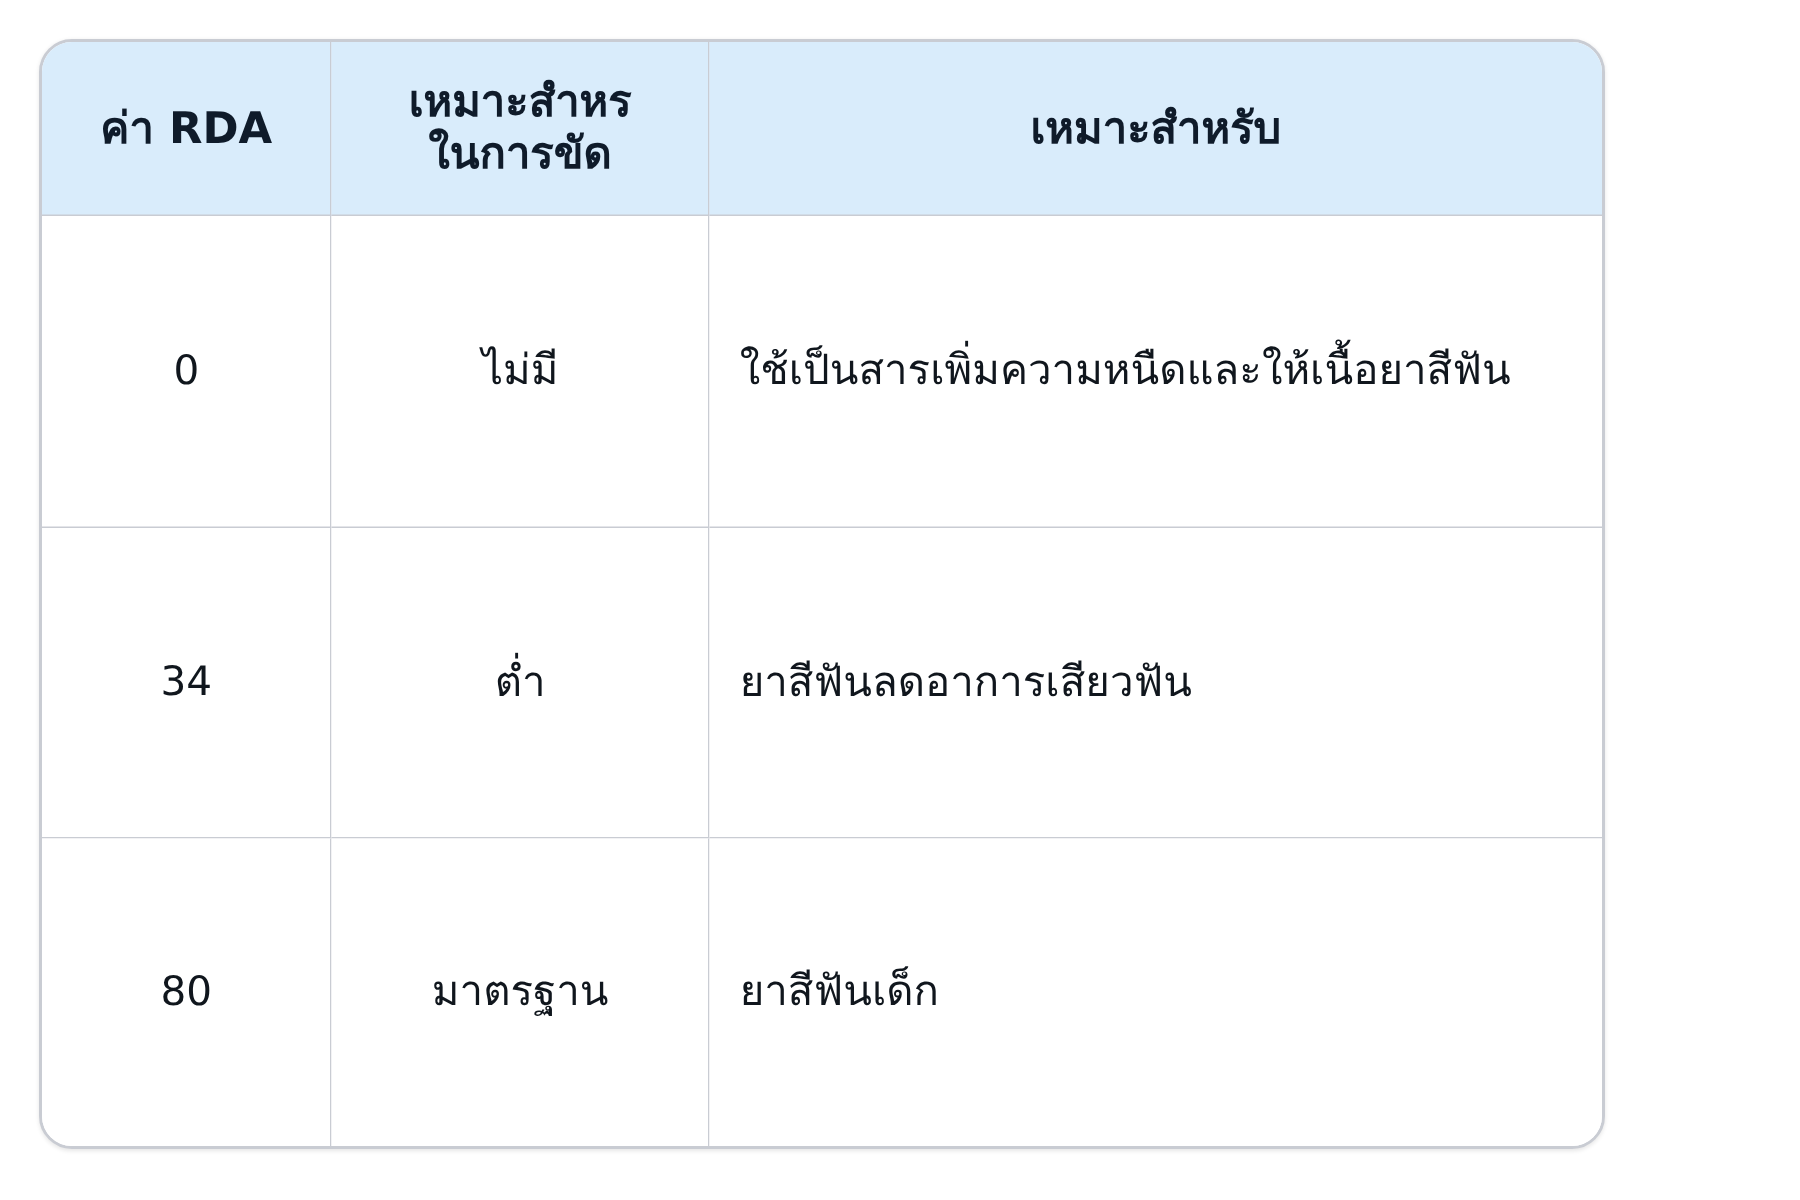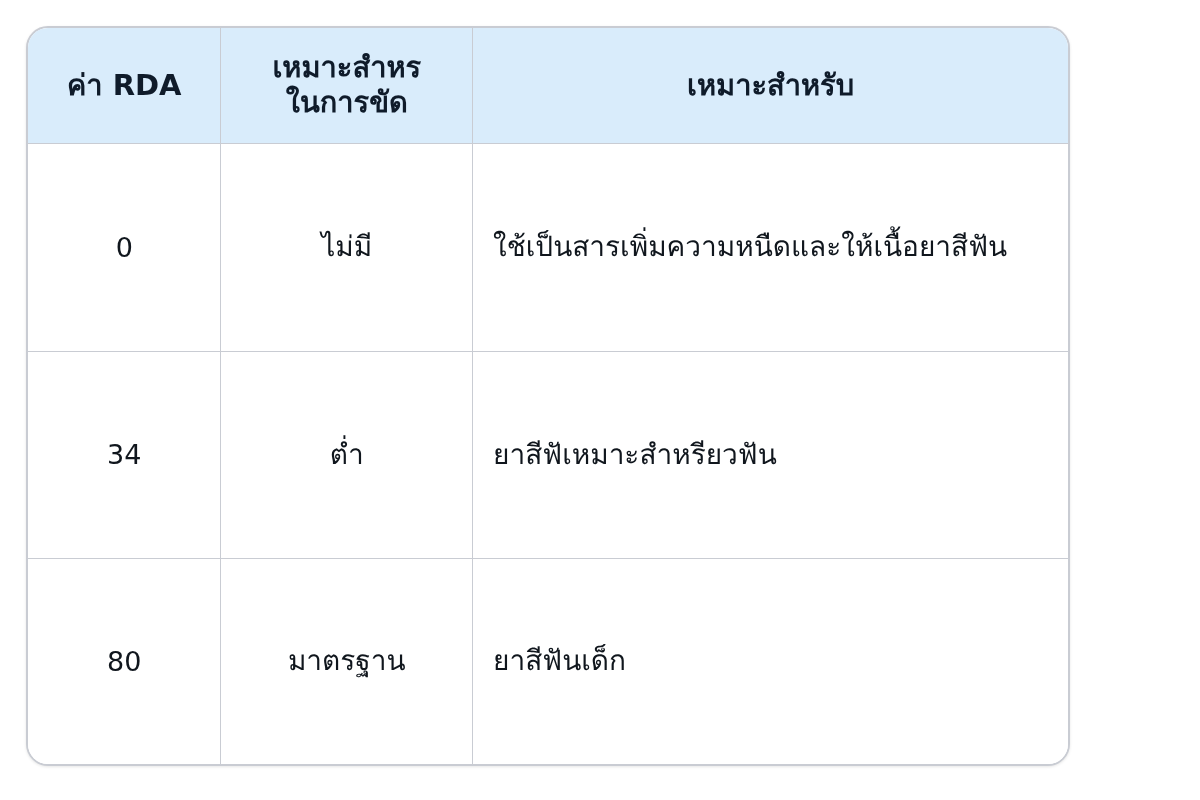--- a/index.html
+++ b/index.html
@@ -100,21 +100,21 @@
     </thead>
     <tbody>
       <tr>
         <td class="cell-rda">0</td>
         <td class="cell-abrasion">ไม่มี</td>
         <td class="cell-suitable">ใช้เป็นสารเพิ่มความหนืดและให้เนื้อยาสีฟัน</td>
       </tr>
       <tr>
         <td class="cell-rda">34</td>
         <td class="cell-abrasion">ต่ำ</td>
-        <td class="cell-suitable">ยาสีฟัเหมาะสำหรียวฟัน</td>
+        <td class="cell-suitable">ยาสีฟันลดอาการเสียวฟัน</td>
       </tr>
       <tr>
         <td class="cell-rda">80</td>
         <td class="cell-abrasion">มาตรฐาน</td>
         <td class="cell-suitable">ยาสีฟันเด็ก</td>
       </tr>
     </tbody>
   </table>
 </div>
 

